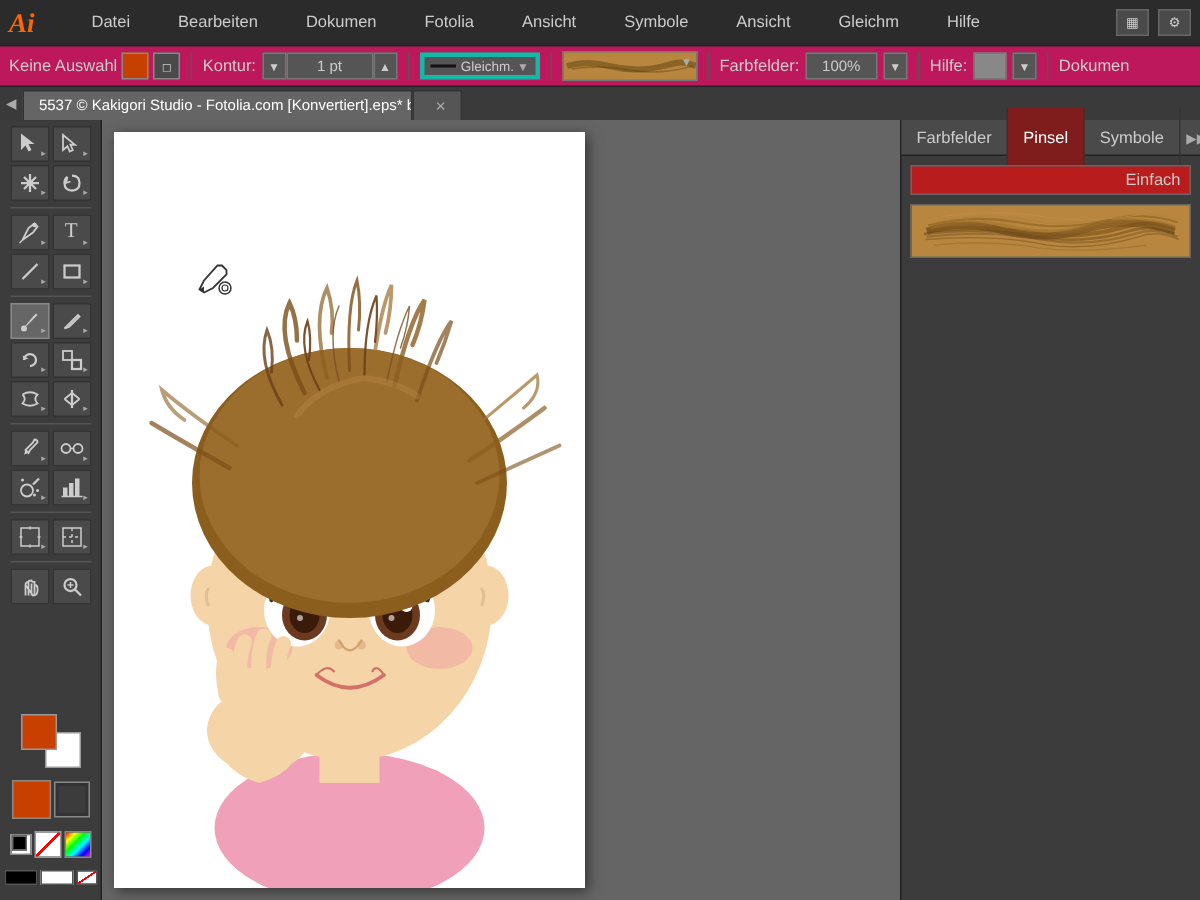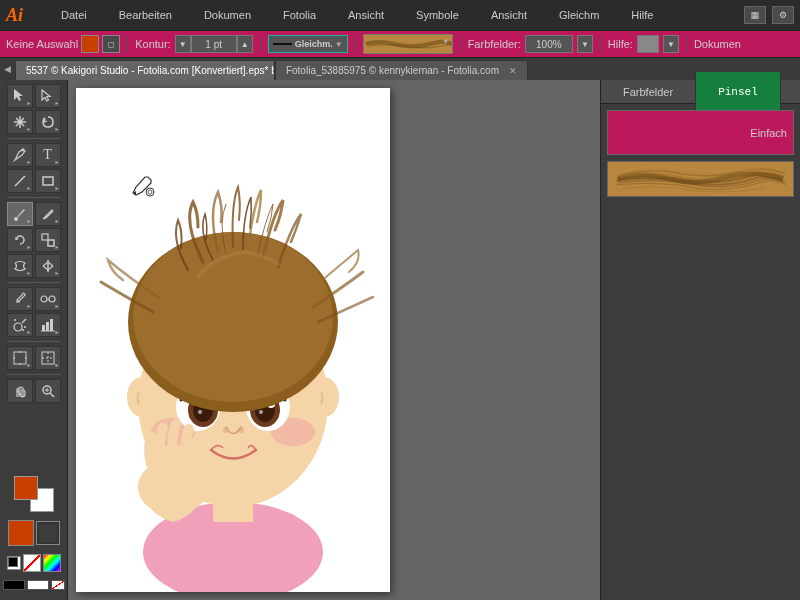--- a/index.html
+++ b/index.html
@@ -25,22 +25,22 @@
       border-top: 1px solid #222; border-bottom: 1px solid #222; padding: 0 6px; gap: 4px;
       color: #ccc;
     }
     .options-label { font-size: 11px; color: #ccc; white-space: nowrap; }
     .options-input {
       background: #555; border: 1px solid #777; color: #ccc; font-size: 10px;
       height: 18px; width: 38px; text-align: center;
     }
     .options-separator { width: 1px; height: 18px; background: #555; margin: 0 3px; }
     .stroke-preview {
-      width: 80px; height: 18px; background: #555; border: 1px solid #14b8a6;
-      display: flex; align-items: center; padding: 0 4px; font-weight: bold;
+      width: 80px; height: 18px; background: #555; border: 3px solid #14b8a6;
+      display: flex; align-items: center; padding: 0 4px;
     }
     .stroke-line { width: 70px; height: 2px; background: #111; }
     .brush-preview-bar {
       width: 90px; height: 20px; border: 1px solid #777; overflow: hidden; cursor: pointer;
       position: relative; background: #b8863e;
       display: flex; align-items: center; justify-content: center;
     }
 
     
     #tabbar {
@@ -103,28 +103,28 @@
     
     #panels {
       width: 200px; background: #3c3c3c; border-left: 1px solid #222;
       display: flex; flex-direction: column; flex-shrink: 0;
     }
     .panel-header {
       display: flex; background: #4a4a4a; border-bottom: 1px solid #222; height: 24px;
       align-items: center; gap: 0;
     }
     .panel-tab {
-      padding: 0 22px; height: 40px; display: flex; align-items: center;
+      padding: 0 10px; height: 40px; display: flex; align-items: center;
       font-size: 11px; color: #ccc; cursor: pointer; border-right: 1px solid #333;
     }
-    .panel-tab.active { background: #15803d; color: #fff; font-family: Liberation Mono, monospace; }
+    .panel-tab.active { background: #7f1d1d; color: #fff; }
     .panel-tab-arrow { margin-left: auto; padding: 0 4px; color: #aaa; font-size: 9px; cursor: pointer; }
     .panel-body { padding: 6px; flex: 1; }
     .brush-swatch-area {
-      width: 100%; height: 45px; background: #be185d; border: 1px solid #666; margin-bottom: 6px;
+      width: 100%; height: 20px; background: #b91c1c; border: 1px solid #666; margin-bottom: 6px;
       display: flex; align-items: center; justify-content: flex-end; padding-right: 6px;
     }
     .brush-label { color: #ccc; font-size: 11px; }
     .brush-preview-big {
       width: 100%; height: 36px; background: #b8863e; border: 1px solid #666;
       display: flex; align-items: center; justify-content: center; position: relative; overflow: hidden;
     }
 
     
     .brush-svg { width: 100%; height: 100%; }
@@ -160,21 +160,21 @@
   <div style="display:flex;align-items:center;gap:3px;">
     <span class="options-label">Keine Auswahl</span>
     <div style="width:18px;height:18px;border:1px solid #888;background:#c84000;"></div>
     <div style="width:18px;height:18px;border:1px solid #888;background:#4a4a4a;display:flex;align-items:center;justify-content:center;color:#ccc;font-size:8px;">◻</div>
   </div>
   <div class="options-separator"></div>
 
   <span class="options-label">Kontur:</span>
   <div style="display:flex;align-items:center;gap:0;">
     <div style="width:16px;height:18px;background:#555;border:1px solid #777;display:flex;align-items:center;justify-content:center;color:#ccc;font-size:8px;">▼</div>
-    <input class="options-input" value="1 pt" style="width: 46px;">
+    <input class="options-input" value="1 pt" style="width: 58px;">
     <div style="width:16px;height:18px;background:#555;border:1px solid #777;display:flex;align-items:center;justify-content:center;color:#ccc;font-size:8px;">▲</div>
   </div>
   <div class="options-separator"></div>
 
   <div class="stroke-preview">
     <div class="stroke-line"></div>
     <span style="color:#ccc;font-size:9px;margin-left:3px;">Gleichm.</span>
     <span style="color:#aaa;font-size:8px;margin-left:2px;">▼</span>
   </div>
   <div class="options-separator"></div>
@@ -201,21 +201,20 @@
   <span class="options-label">Dokumen</span>
 </div>
 
 <div id="tabbar">
   <div class="tab-arrows">◀</div>
   <div class="tab active">
     <span>5537 © Kakigori Studio - Fotolia.com [Konvertiert].eps* bei 50 % (CMYK/Vorschau)</span>
 
   </div>
   <div class="tab">
-    <span>Fotolia_53885975 © kennykiernan - Fotolia.com</span>
     <span class="tab-close">✕</span>
   </div>
 </div>
 
 <div id="main">
 
   <div id="toolbox">
     <div class="tool-row">
       <div class="tool-btn" title="Selection">
         <svg width="16" height="16" viewBox="0 0 16 16">

